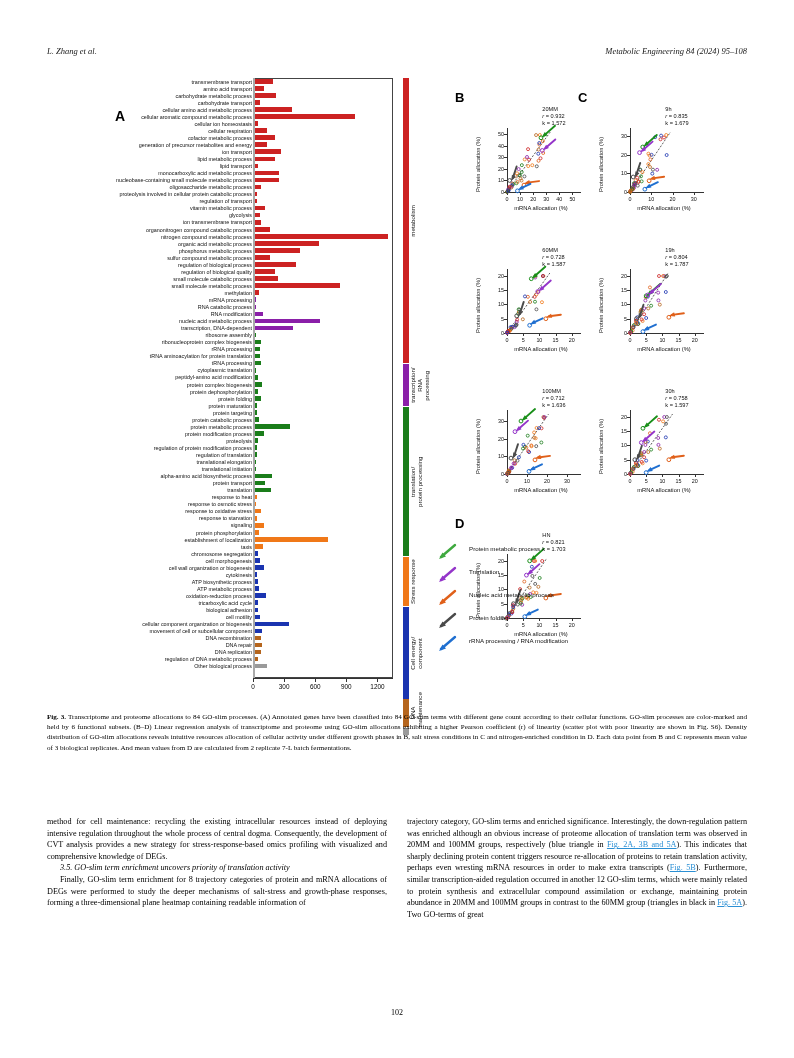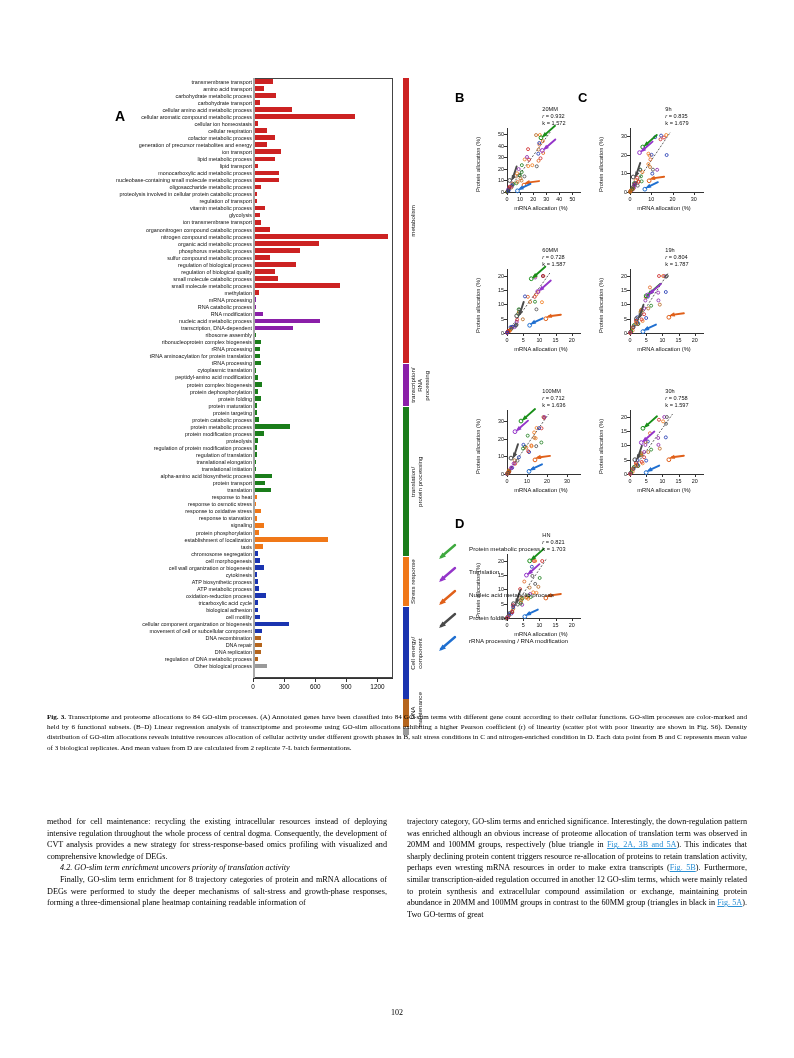--- a/index.html
+++ b/index.html
@@ -77,20 +77,24 @@
   .secthead{font-style:italic;font-size:8.2px;margin:13px 0 9px 0;text-indent:0;}
   .lnk{color:#2b8fd4;}
 
   .pagenum{position:absolute;left:0;right:0;top:1008px;text-align:center;font-size:8px;}
 </style>
 </head>
 <body>
 
 <div class="page">
 
+  <div class="runhead">
+    <span class="left">L. Zhang et al.</span>
+    <span class="right">Metabolic Engineering 84 (2024) 95–108</span>
+  </div>
 
   <div class="figure">
 
     <div class="panelA">
       <div class="plabel">A</div>
       <div class="aframe"></div>
       <div class="avline"></div>
       <div class="barrows" id="barrows">
           <div class="brow">
             <div class="blabel">transmembrane transport</div>
@@ -1447,21 +1451,21 @@
       </div>
 
   </div>
 
   <div class="caption">
     <b>Fig. 3.</b><span> Transcriptome and proteome allocations to 84 GO-slim processes. (A) Annotated genes have been classified into 84 GO-slim terms with different gene count according to their cellular functions. GO-slim processes are color-marked and held by 6 functional subsets. (B–D) Linear regression analysis of transcriptome and proteome using GO-slim allocations exhibiting a higher Pearson coefficient (r) of linearity (scatter plot with poor linearity are shown in Fig. S6). Density distribution of GO-slim allocations reveals intuitive resources allocation of cellular activity under different growth phases in B, salt stress conditions in C and nitrogen-enriched condition in D. Each data point from B and C represents mean value of 3 biological replicates. And mean values from D are calculated from 2 replicate 7-L batch fermentations.</span>
   </div>
 
   <div class="col colL">
     <p class="noind">method for cell maintenance: recycling the existing intracellular resources instead of deploying intensive regulation throughout the whole process of central dogma. Consequently, the development of CVT analysis provides a new strategy for stress-response-based omics profiling with visualized and comprehensive knowledge of DEGs.</p>
-    <p class="secthead">4.2. GO-slim term enrichment uncovers priority of translation activity</p>
+    <p class="secthead">3.5. GO-slim term enrichment uncovers priority of translation activity</p>
     <p>Finally, GO-slim term enrichment for 8 trajectory categories of protein and mRNA allocations of DEGs were performed to study the deeper mechanisms of salt-stress and growth-phase responses, forming a three-dimensional plane heatmap containing readable information of</p>
   </div>
 
   <div class="col colR">
     <p class="noind"><span>trajectory category, GO-slim terms and enriched significance. Interestingly, the down-regulation pattern was enriched although an obvious increase of proteome allocation of translation term was observed in 20MM and 100MM groups, respectively (blue triangle in </span><a class="lnk" href="#">Fig. 2A, 3B and 5A</a><span>). This indicates that sharply declining protein content triggers resource re-allocation of proteins to retain translation activity, perhaps even wresting mRNA resources in order to make extra transcripts (</span><a class="lnk" href="#">Fig. 5B</a><span>). Furthermore, similar transcription-aided regulation occurred in another 12 GO-slim terms, which were mainly related to protein synthesis and extracellular compound assimilation or exchange, maintaining protein abundance in 20MM and 100MM groups in contrast to the 60MM group (triangles in black in </span><a class="lnk" href="#">Fig. 5A</a><span>). Two GO-terms of great</span></p>
   </div>
 
   <div class="pagenum">102</div>
 </div>
 

